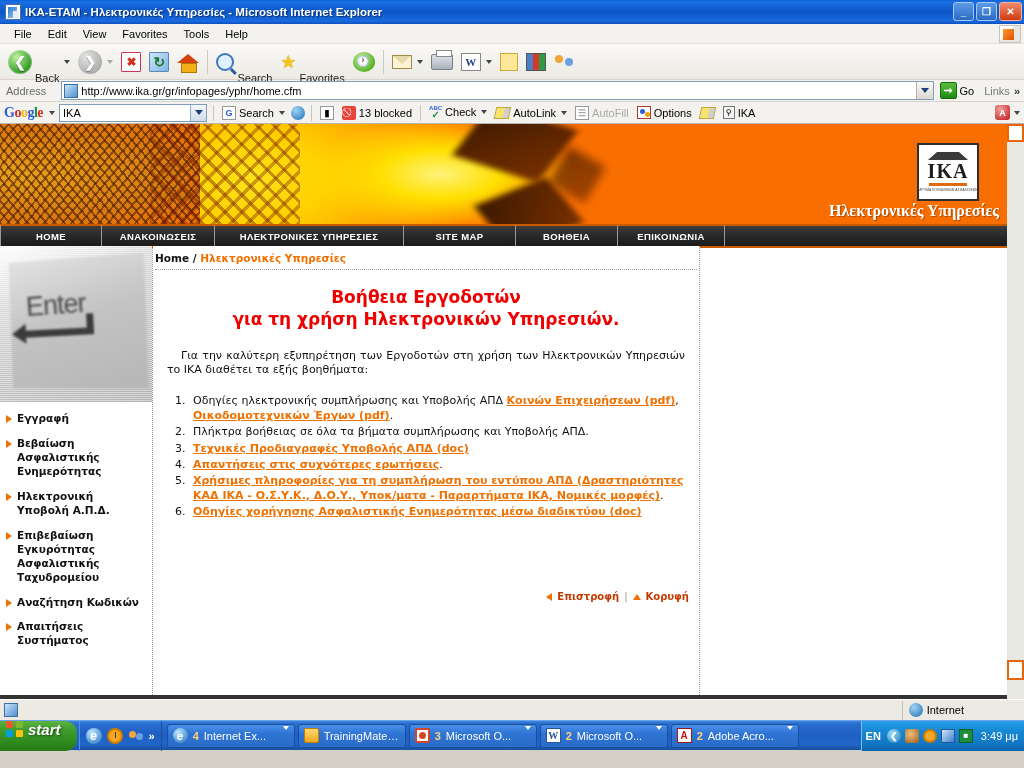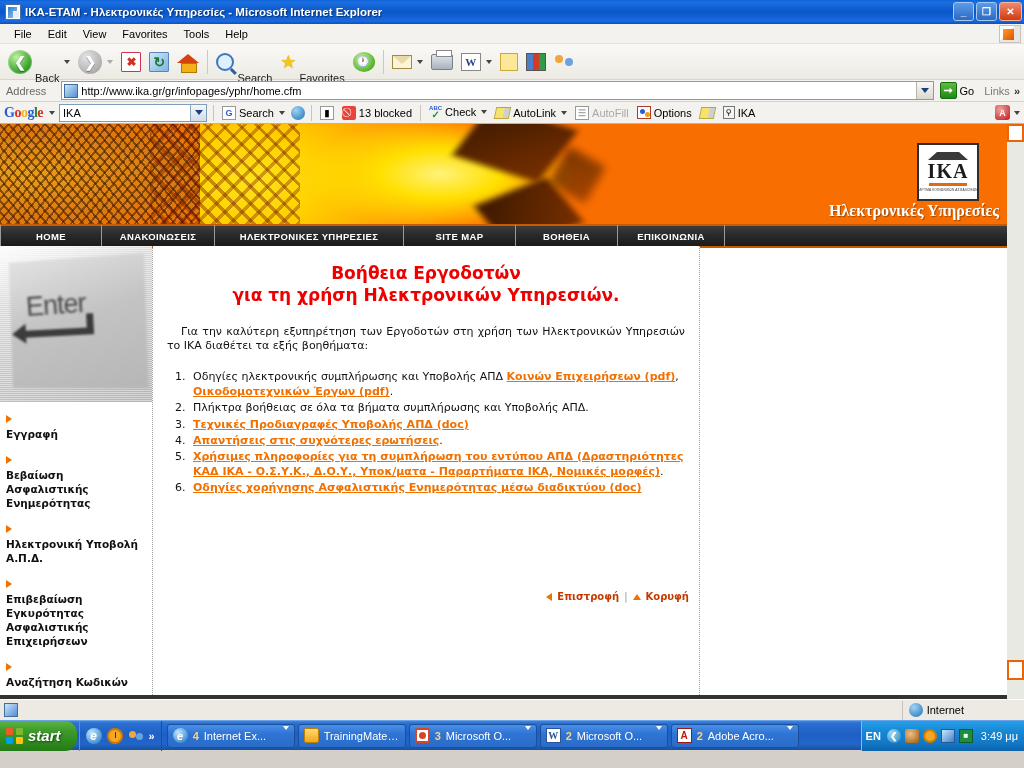--- a/index.html
+++ b/index.html
@@ -253,21 +253,21 @@
   }
   .enterimg .earrow:before{
     content:"";position:absolute;left:-12px;top:-7px;
     border-top:10px solid transparent;border-bottom:10px solid transparent;border-right:14px solid #3c3c3c;
   }
   .enterimg .earrow:after{
     content:"";position:absolute;right:0;top:-14px;width:7px;height:16px;background:#3c3c3c;
   }
 
   .menulist{padding:10px 6px 0 6px;}
-  .menulist .mrow{display:flex;align-items:flex-start;gap:5px;margin-bottom:11px;flex-direction:column;}
+  .menulist .mrow{display:flex;align-items:flex-start;gap:5px;margin-bottom:11px;}
   .menulist .tri{
     width:0;height:0;flex:none;margin-top:3px;
     border-top:4.5px solid transparent;border-bottom:4.5px solid transparent;border-left:6px solid #f07000;
   }
   .menulist .mtxt{
     font-size:10.5px;font-weight:bold;color:#111;line-height:1.33;
     font-family:"DejaVu Sans",sans-serif;
   }
 
   .maincol{width:547px;flex:none;border-right:1px dotted #9a9a9a;background:#fff;position:relative;}
@@ -325,21 +325,21 @@
   }
   .statusbar .zglobe{width:14px;height:14px;border-radius:50%;background:radial-gradient(circle at 35% 30%,#9fd4f5,#1f6fb5);}
 
   
   .taskbar{
     height:30px;width:100%;
     background:linear-gradient(to bottom,#3f8ae2 0%,#2a6fd0 8%,#1f5fc4 45%,#2266c9 80%,#17519f 100%);
     display:flex;align-items:center;position:relative;border-top:1px solid #6ba3ea;
   }
   .startbtn{
-    height:30px;padding:0 16px 0 6px;display:flex;align-items:center;gap:5px;
+    height:30px;padding:0 16px 0 6px;display:flex;gap:5px;
     background:linear-gradient(to bottom,#5cb344 0%,#3f9c2c 30%,#2f8a1e 70%,#257a16 100%);
     border-radius:0 12px 12px 0;
   }
   .startbtn .flag{width:17px;height:16px;position:relative;}
   .startbtn .flag span{position:absolute;width:7px;height:7px;border-radius:1px;}
   .startbtn .flag .a{left:0;top:0;background:#f05a28;}
   .startbtn .flag .b{right:0;top:0;background:#7cb92e;}
   .startbtn .flag .c{left:0;bottom:0;background:#00a1e0;}
   .startbtn .flag .d{right:0;bottom:0;background:#ffc20e;}
   .startbtn .stxt{color:#fff;font-style:italic;font-weight:bold;font-size:15px;text-shadow:1px 1px 2px rgba(0,0,0,.5);font-family:"Liberation Sans",sans-serif;}
@@ -593,34 +593,39 @@
           <div class="mrow">
             <span class="tri"></span>
             <span class="mtxt">Βεβαίωση Ασφαλιστικής Ενημερότητας</span>
           </div>
           <div class="mrow">
             <span class="tri"></span>
             <span class="mtxt">Ηλεκτρονική Υποβολή Α.Π.Δ.</span>
           </div>
           <div class="mrow">
             <span class="tri"></span>
-            <span class="mtxt">Επιβεβαίωση Εγκυρότητας Ασφαλιστικής Επιχειρήσεων</span>
+            <span class="mtxt">Επιβεβαίωση Εγκυρότητας Ασφαλιστικής Ταχυδρομείου</span>
           </div>
           <div class="mrow">
             <span class="tri"></span>
             <span class="mtxt">Αναζήτηση Κωδικών</span>
           </div>
           <div class="mrow">
             <span class="tri"></span>
             <span class="mtxt">Απαιτήσεις Συστήματος</span>
           </div>
         </div>
       </div>
 
       <div class="maincol">
+        <div class="crumb">
+          <span class="home">Home</span>
+          <span class="sep">/</span>
+          <span class="cur">Ηλεκτρονικές Υπηρεσίες</span>
+        </div>
 
         <div class="heading">
           <div>Βοήθεια Εργοδοτών</div>
           <div>για τη χρήση Ηλεκτρονικών Υπηρεσιών.</div>
         </div>
 
         <div class="para ind">Για την καλύτερη εξυπηρέτηση των Εργοδοτών στη χρήση των Ηλεκτρονικών Υπηρεσιών το ΙΚΑ διαθέτει τα εξής βοηθήματα:</div>
 
         <ol class="helplist">
           <li>

